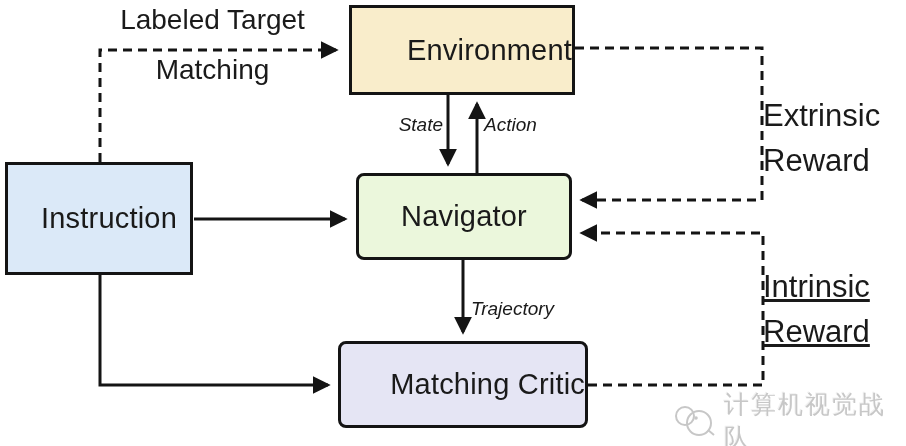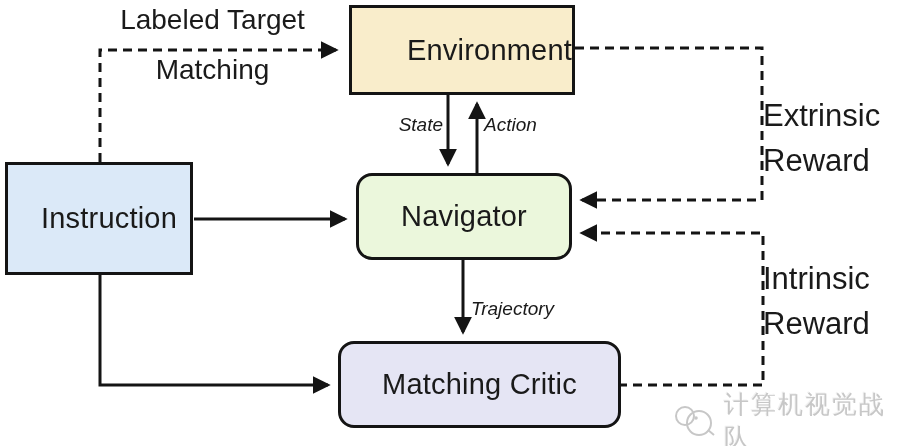--- a/index.html
+++ b/index.html
@@ -21,25 +21,25 @@
     position: absolute;
     border: 3px solid #141414;
     display: flex;
     align-items: center;
     justify-content: center;
     font-size: 29px;
     color: #1a1a1a;
     box-sizing: border-box;
     letter-spacing: 0.2px;
   }
-  .rounded { border-radius: 16px; }
+  .rounded { border-radius: 8px; }
   #node-environment   { left: 349px; top: 5px;   width: 226px; height: 90px; justify-content: flex-end; }
   #node-instruction   { left: 5px;   top: 162px; width: 188px; height: 113px; }
   #node-navigator     { left: 356px; top: 173px; width: 216px; height: 87px; }
-  #node-matching-critic { left: 338px; top: 341px; width: 283px; height: 87px; }
+  #node-matching-critic { left: 338px; top: 341px; width: 250px; height: 87px; justify-content: flex-end; }
 
   .edge-label {
     position: absolute;
     font-size: 28px;
     color: #1a1a1a;
     white-space: nowrap;
   }
   .italic { font-style: italic; font-size: 19px; }
 
   #lbl-labeled-target { left: 95px; top: 4px;  width: 235px; text-align: center; }
@@ -48,21 +48,21 @@
   #lbl-action { left: 484px; top: 114px; }
   #lbl-trajectory { left: 471px; top: 298px; }
   .reward-label {
     position: absolute;
     font-size: 31px;
     line-height: 45px;
     text-align: left;
     white-space: nowrap;
   }
   #lbl-extrinsic { left: 763px; top: 93px;  width: 133px; }
-  #lbl-intrinsic { left: 763px; top: 256px; width: 128px; }
+  #lbl-intrinsic { left: 763px; top: 264px; width: 128px; text-decoration: underline; }
 
   .watermark {
     position: absolute;
     left: 672px; top: 388px;
     display: flex;
     align-items: center;
     gap: 6px;
     color: #c7c7c7;
     font-size: 25px;
     letter-spacing: 2px;

